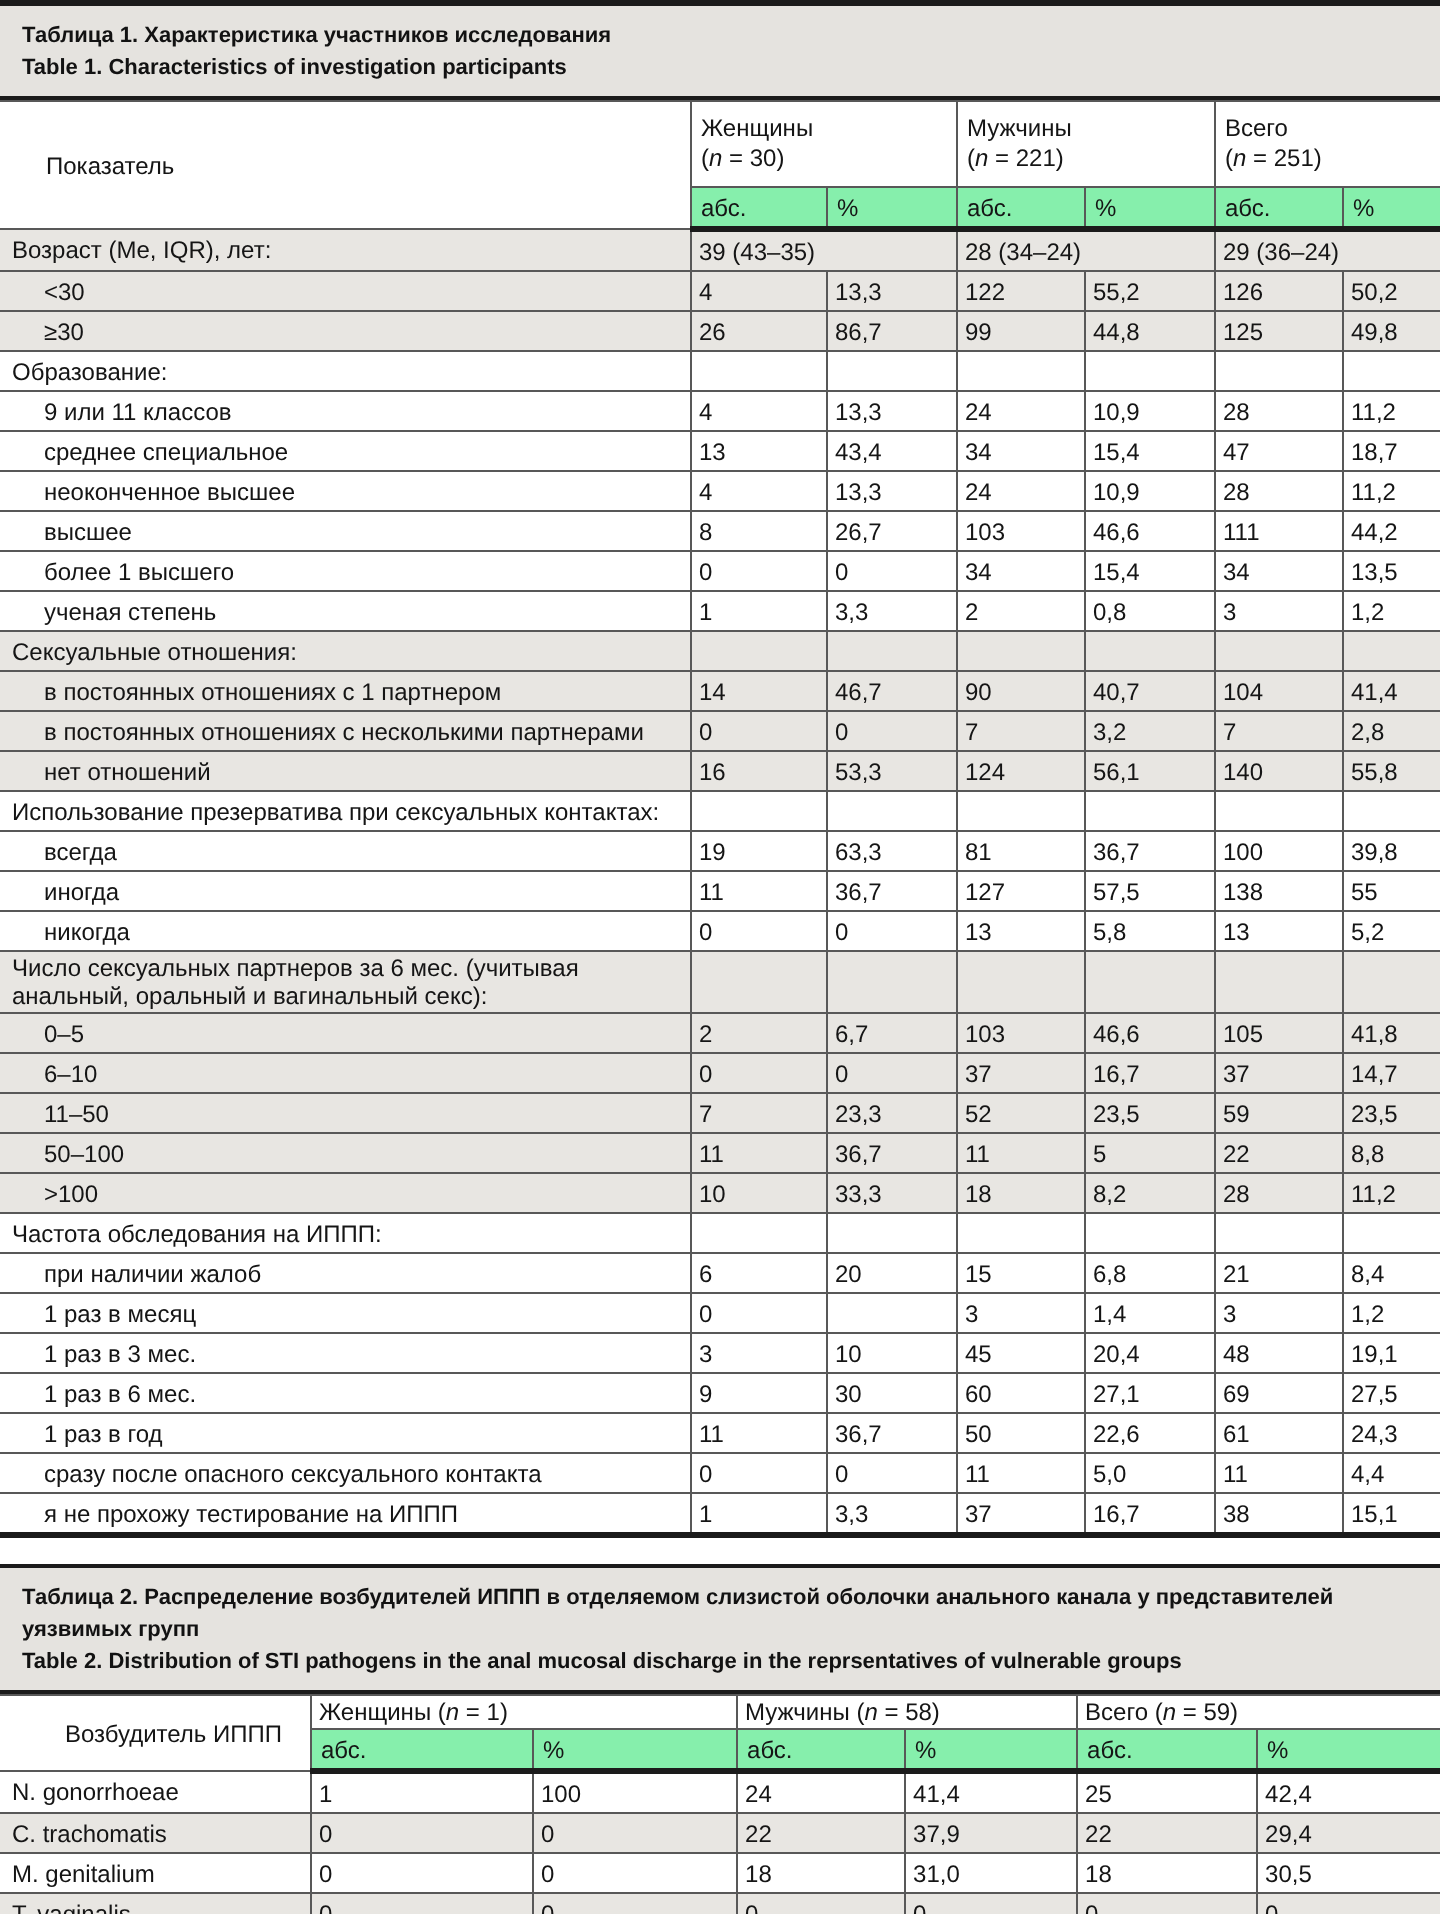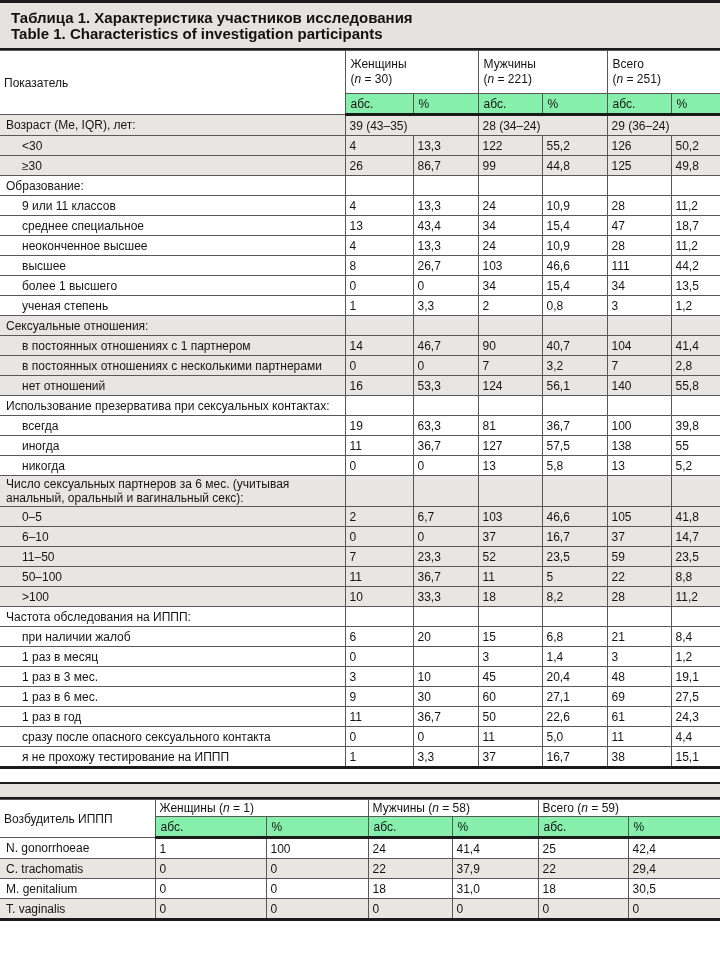--- a/index.html
+++ b/index.html
@@ -6,38 +6,38 @@
   body{
     width:720px;height:957px;overflow:hidden;background:#ffffff;
     font-family:"Liberation Sans","DejaVu Sans",sans-serif;color:#151515;
     -webkit-font-smoothing:antialiased;
   }
   .rule{background:#1b1b1b;width:720px}
   .rule.top{height:3px}
   .rule.thin{height:2px}
   .band{
     background:#e5e3df;padding:7px 11px 6px 11px;
-    font-weight:bold;font-size:15px;line-height:16px;color:#121212;
+    font-weight:bold;font-size:11px;line-height:16px;color:#121212;
   }
   .band div{white-space:normal}
   .gap{height:13px;background:#ffffff}
   table{
     width:720px;border-collapse:collapse;table-layout:fixed;
     font-size:12px;border-bottom:3px solid #1b1b1b;background:#fff;
   }
   th,td{
     border:1px solid #585858;padding:1px 4px;overflow:hidden;
     text-align:left;font-weight:normal;
   }
   th:first-child,td:first-child{border-left:0}
   th:last-child,td:last-child{border-right:0}
   thead th{font-weight:normal;background:#ffffff;vertical-align:middle}
   th.grp{height:40px;line-height:15px;padding-left:5px}
-  th.ind-head{padding-left:4px}
-  th.ind-head.t2{text-align:left}
+  th.ind-head{padding-left:23px}
+  th.ind-head.t2{text-align:center}
   tr.subhead th{background:#86efac;height:17px;padding-left:5px;border-bottom:3px solid #1b1b1b}
   tbody td{height:17px;vertical-align:middle;line-height:14px}
   td.lbl{padding-left:6px;padding-right:10px}
   td.lbl.ind{padding-left:22px}
   td.lbl.ital{}
   tr.shade td{background:#e8e6e2}
   em{font-style:italic}
 </style>
 </head>
 <body>
@@ -367,20 +367,22 @@
           </tr>
         </tbody>
     </table>
   </section>
 
   <div class="gap"></div>
 
   <section>
     <div class="rule thin"></div>
     <div class="band">
+      <div>Таблица 2. Распределение возбудителей ИППП в отделяемом слизистой оболочки анального канала у представителей уязвимых групп</div>
+      <div>Table 2. Distribution of STI pathogens in the anal mucosal discharge in the reprsentatives of vulnerable groups</div>
     </div>
     <div class="rule thin"></div>
 
     <table>
       <colgroup>
         <col style="width:155px">
           <col style="width:111px">
           <col style="width:102px">
         <col style="width:84px">
           <col style="width:86px">

